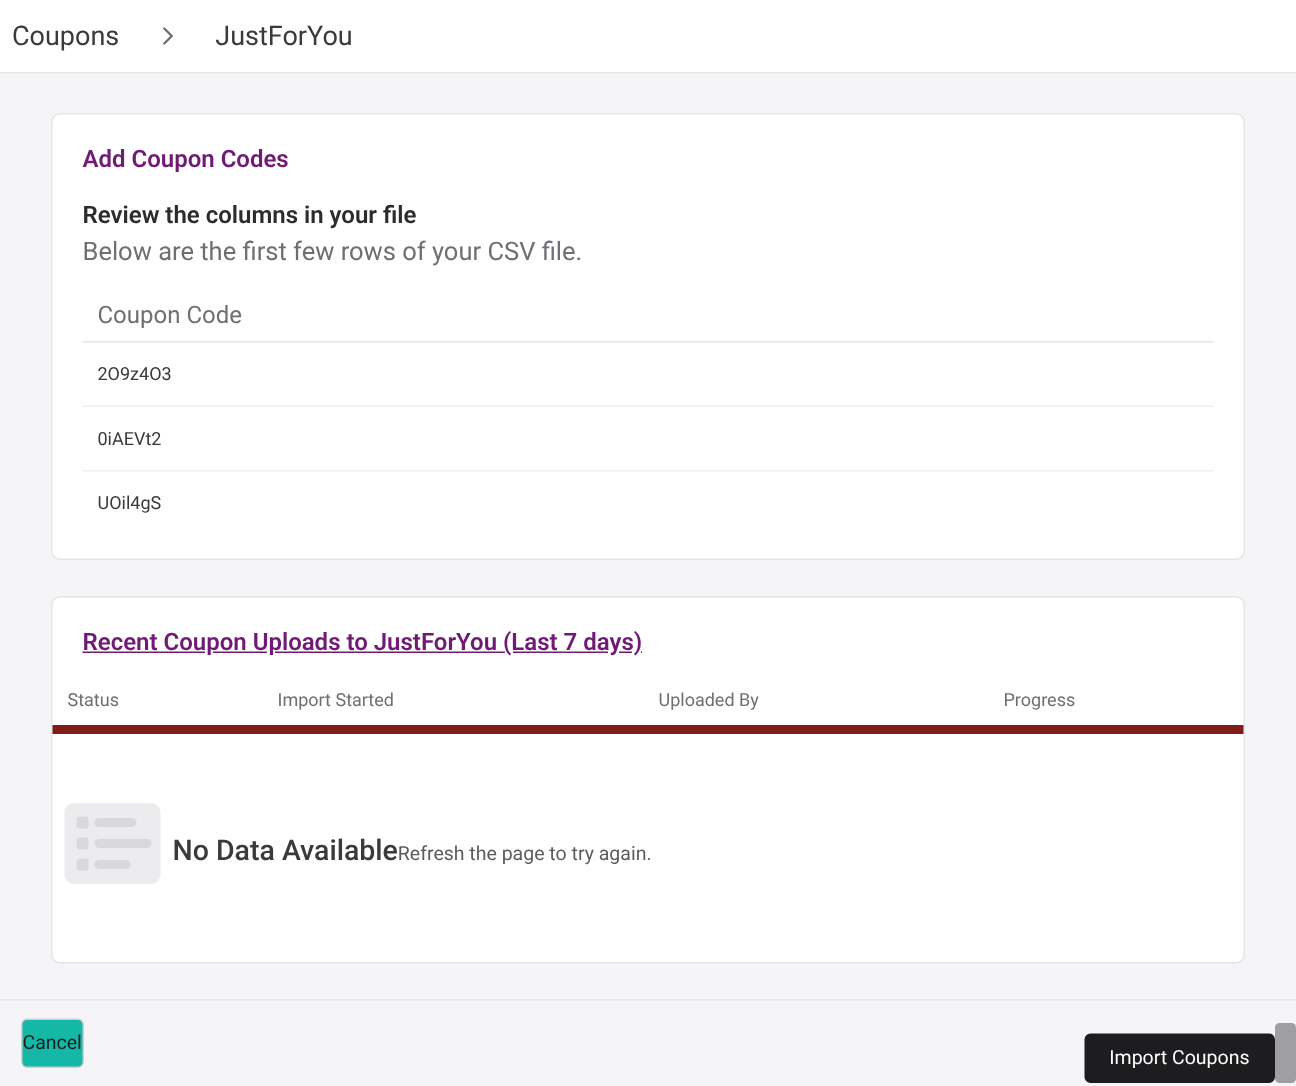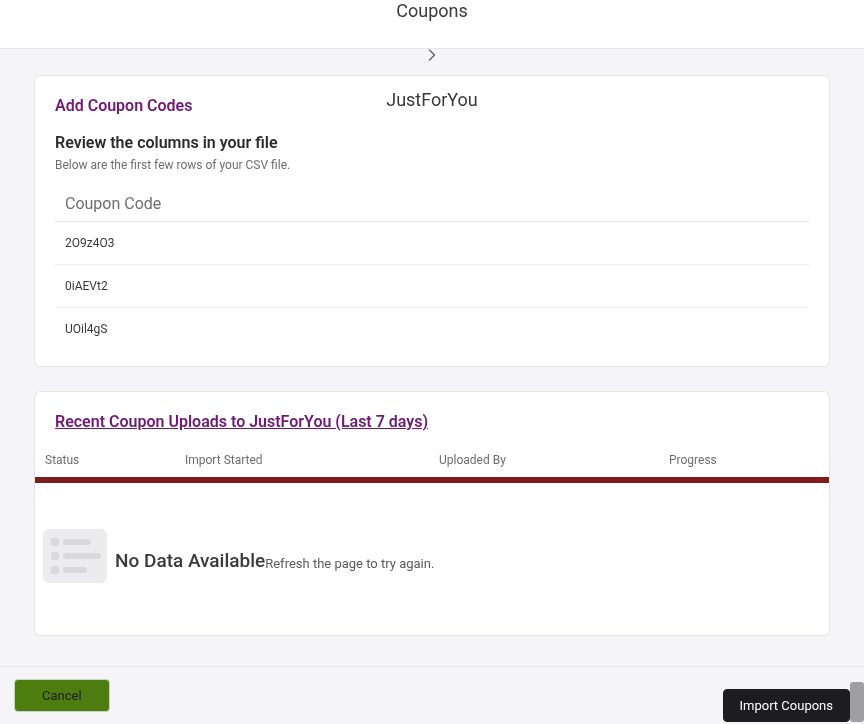--- a/index.html
+++ b/index.html
@@ -17,21 +17,20 @@
   
   .breadcrumb {
     display: flex;
     align-items: center;
     padding: 0 8px;
     height: 49px;
     border-bottom: 1px solid #e5e5e7;
     gap: 28px;
     font-size: 18px;
     color: #3a3a3c;
-    flex-direction: column;
   }
   .breadcrumb .chev {
     display: inline-flex;
     align-items: center;
     color: #6e6e73;
   }
   .breadcrumb a {
     color: #3a3a3c;
     text-decoration: none;
   }
@@ -57,21 +56,21 @@
     margin: 0 0 18px 0;
     color: #701a75;
   }
   .subhead {
     font-size: 16px;
     font-weight: 600;
     color: #2c2c2e;
     margin: 0 0 6px 0;
   }
   .desc {
-    font-size: 12px;
+    font-size: 17px;
     color: #6e6e73;
     margin: 0 0 14px 0;
   }
 
   .preview-table {
     width: 100%;
     border-collapse: collapse;
   }
   .preview-table th {
     text-align: left;
@@ -144,24 +143,24 @@
     height: 58px;
     background: #f5f5f7;
     border-top: 1px solid #e5e5e7;
     display: flex;
     align-items: center;
     justify-content: space-between;
     padding: 0 14px;
   }
   .btn {
     font-size: 13px;
-    padding: 8px 27px;
+    padding: 8px 0;
     border-radius: 4px;
     border: 1px solid #cfcfd1;
-    background: #4d7c0f;
+    background: #14b8a6;
     color: #1d1d1f;
     cursor: pointer;
     font-family: inherit;
   }
   .btn.primary {
     background: #1d1d1f;
     color: #fff;
     border-color: #1d1d1f;
     padding: 8px 16px;
   }

